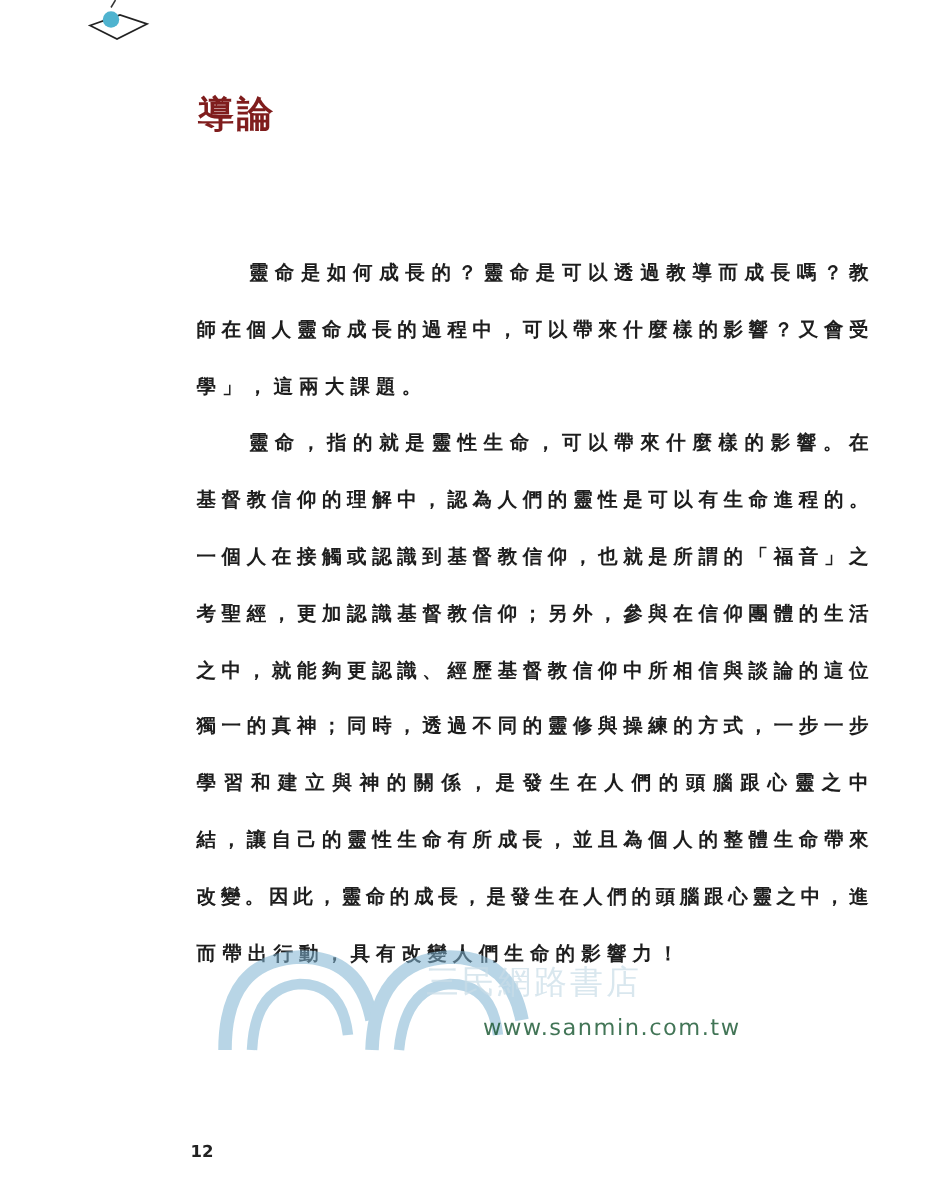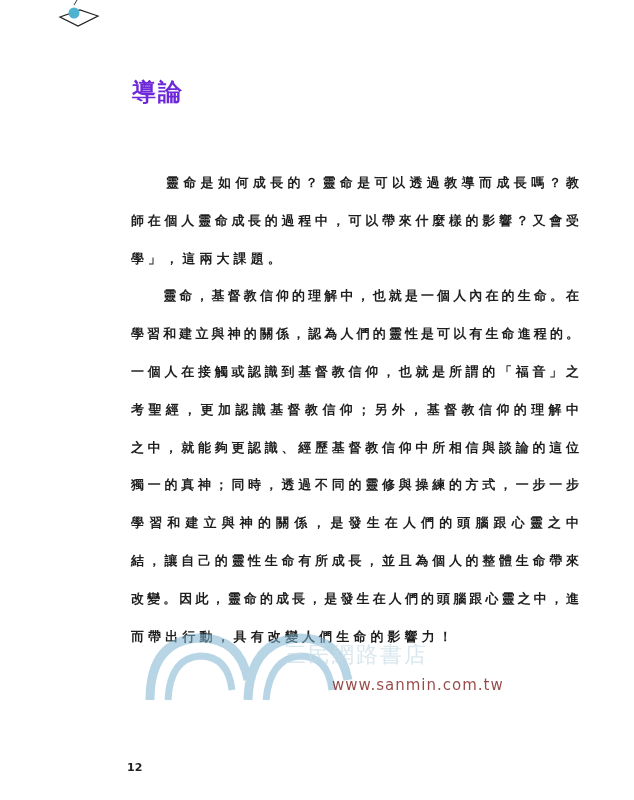--- a/index.html
+++ b/index.html
@@ -21,24 +21,23 @@
       top: 0px;
       width: 50px;
       height: 32px;
     }
     .chapter-title {
       position: absolute;
       left: 132px;
       top: 60px;
       font-size: 24px;
       font-weight: bold;
-      color: #6d28d9;
+      color: #7f1d1d;
       letter-spacing: 2px;
       line-height: 32px;
-      margin-top: 16px;
     }
     .body-text {
       position: absolute;
       left: 131px;
       top: 164px;
       width: 448px;
     }
     .line {
       height: 37.8px;
       line-height: 37.8px;
@@ -81,49 +80,48 @@
       letter-spacing: 2px;
       font-family: Liberation Serif, serif;
       white-space: nowrap;
       opacity: 0.7;
     }
     .wm-url {
       position: absolute;
       left: 322px;
       top: 676px;
       font-size: 15px;
-      color: #7f1d1d;
+      color: #14532d;
       letter-spacing: 1px;
       font-family: "DejaVu Sans", sans-serif;
       white-space: nowrap;
       opacity: 0.8;
-      margin-left: 10px;
     }
   </style>
 </head>
 <body>
 
 <div class="corner-ornament">
   <svg width="50" height="32" viewBox="0 0 50 32">
     <line x1="21" y1="0" x2="18" y2="5" stroke="#333" stroke-width="1"></line>
     <polygon points="4,17 24,10 42,16 22,26" fill="none" stroke="#222" stroke-width="1.2"></polygon>
     <circle cx="18" cy="13" r="5.5" fill="#4fb3cf"></circle>
   </svg>
 </div>
 
 <div class="chapter-title">導論</div>
 
 <div class="body-text">
   <div class="line justify">　　靈命是如何成長的？靈命是可以透過教導而成長嗎？教</div>
   <div class="line justify">師在個人靈命成長的過程中，可以帶來什麼樣的影響？又會受</div>
   <div class="line">學」，這兩大課題。</div>
-  <div class="line justify">　　靈命，基督教信仰的理解中，也就是一個人內在的生命。在</div>
-  <div class="line justify">學習和建立與神的關係，認為人們的靈性是可以有生命進程的。</div>
+  <div class="line justify">　　靈命，指的就是靈性生命，可以帶來什麼樣的影響。在</div>
+  <div class="line justify">基督教信仰的理解中，認為人們的靈性是可以有生命進程的。</div>
   <div class="line justify">一個人在接觸或認識到基督教信仰，也就是所謂的「福音」之</div>
-  <div class="line justify">考聖經，更加認識基督教信仰；另外，基督教信仰的理解中</div>
+  <div class="line justify">考聖經，更加認識基督教信仰；另外，參與在信仰團體的生活</div>
   <div class="line justify">之中，就能夠更認識、經歷基督教信仰中所相信與談論的這位</div>
   <div class="line justify">獨一的真神；同時，透過不同的靈修與操練的方式，一步一步</div>
   <div class="line justify">學習和建立與神的關係，是發生在人們的頭腦跟心靈之中</div>
   <div class="line justify">結，讓自己的靈性生命有所成長，並且為個人的整體生命帶來</div>
   <div class="line justify">改變。因此，靈命的成長，是發生在人們的頭腦跟心靈之中，進</div>
   <div class="line">而帶出行動，具有改變人們生命的影響力！</div>
 </div>
 
 <div class="watermark">
   <svg width="420" height="90" viewBox="0 0 420 90">

